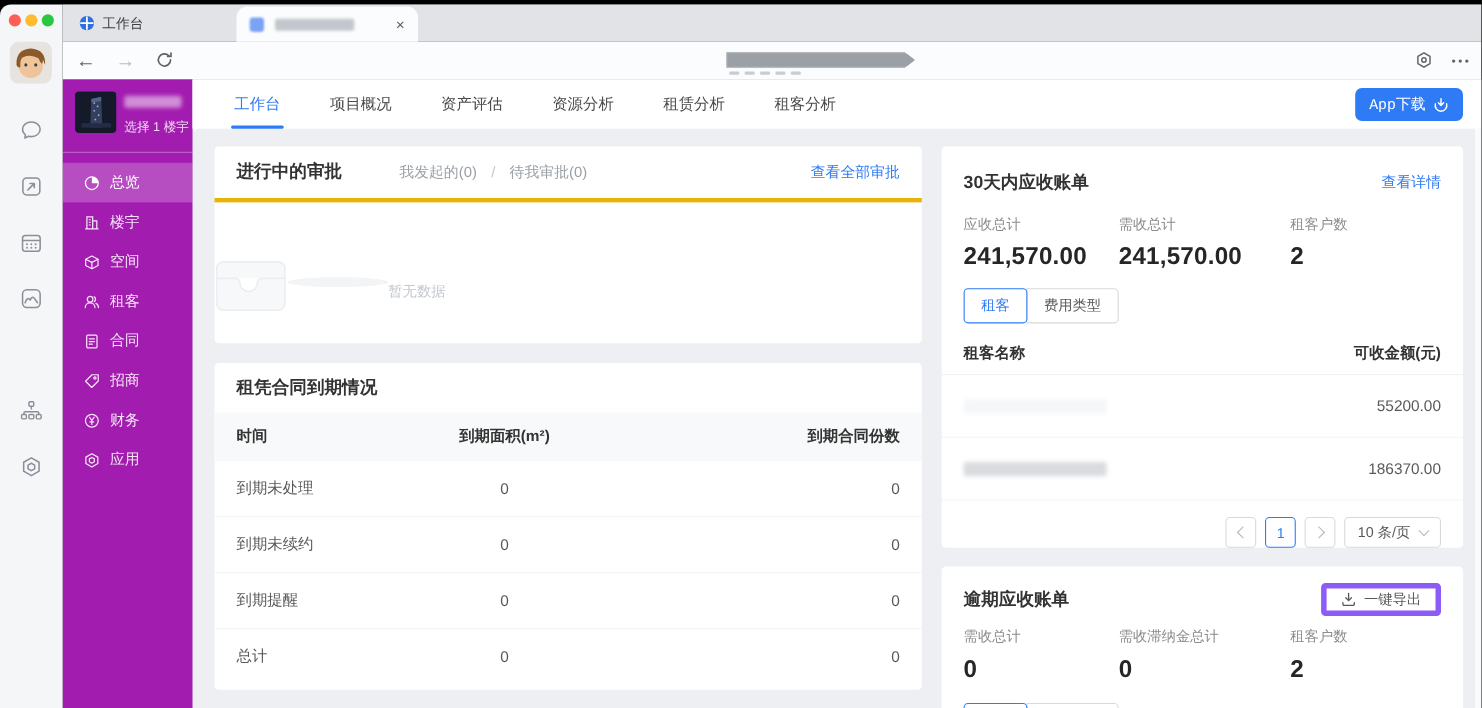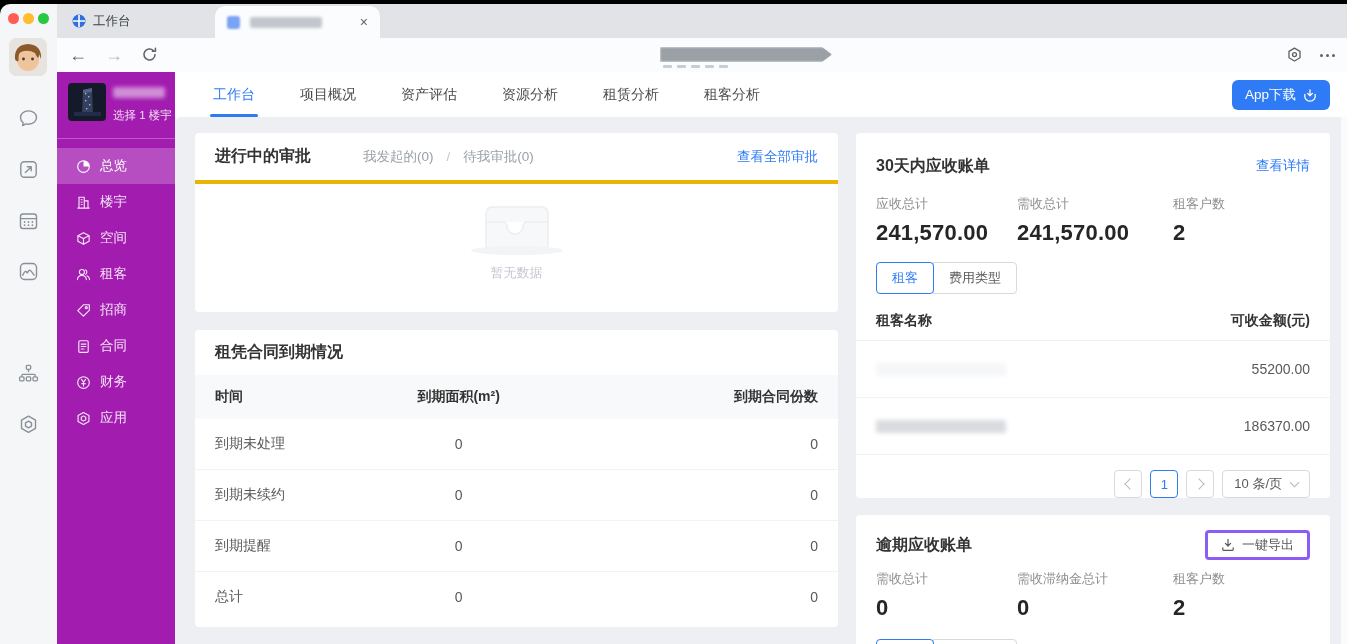--- a/index.html
+++ b/index.html
@@ -50,36 +50,36 @@
   .mitem.active{background:rgba(255,255,255,.22);color:#fff;}
   .mitem svg{flex:0 0 auto;}
 
   
   .main{position:absolute;left:118px;top:0;right:0;bottom:0;}
   .pagehead{position:relative;height:45px;background:#fff;display:flex;align-items:center;padding:0 17px 0 38px;box-sizing:border-box;}
   .ptabs{display:flex;gap:45px;height:45px;}
   .ptab{position:relative;display:flex;align-items:center;font-size:14px;color:#4a4a4a;cursor:default;}
   .ptab.active{color:#2f7bf5;}
   .ptab.active:after{content:"";position:absolute;left:-3px;right:-3px;bottom:0;height:3px;border-radius:2px;background:#2f7bf5;}
-  .appdl{margin-left:auto;height:30px;background:#2f7bf5;border:none;border-radius:6px;color:#fff;font-size:13.5px;display:flex;align-items:center;gap:7px;padding:0 13px;font-family:Liberation Sans, sans-serif;}
+  .appdl{margin-left:auto;height:30px;background:#2f7bf5;border:none;border-radius:6px;color:#fff;font-size:13.5px;display:flex;align-items:center;gap:7px;padding:0 13px;font-family:Liberation Mono, monospace;}
 
   .content{position:absolute;left:0;right:0;top:61px;bottom:0;padding:0 17px 0 20px;box-sizing:border-box;display:flex;gap:18px;overflow:hidden;}
   .col-l{width:643px;display:flex;flex-direction:column;gap:18px;flex:0 0 auto;}
   .col-r{flex:1;display:flex;flex-direction:column;gap:17px;min-width:0;}
   .card{background:#fff;border-radius:4px;}
 
   
   .c-appr{height:179px;}
   .c-appr-head{height:47px;display:flex;align-items:center;padding:0 20px;border-bottom:4px solid #eab308;}
   .card-title{font-size:16px;font-weight:700;color:#333;}
   .appr-sub{margin-left:52px;font-size:13.5px;color:#9aa0a6;}
   .appr-slash{margin:0 13px;color:#c4c8cc;font-size:13.5px;}
   .link{font-size:13.5px;color:#2f7bf5;cursor:default;}
   .ml-auto{margin-left:auto;}
-  .empty{position:relative;height:131px;display:flex;flex-direction:column;align-items:center;justify-content:flex-start;padding-top:21px;box-sizing:border-box;}
+  .empty{position:relative;height:131px;display:flex;align-items:center;justify-content:flex-start;padding-top:21px;box-sizing:border-box;}
   .empty-shadow{width:92px;height:9px;border-radius:50%;background:#f3f4f6;margin-top:-7px;}
   .empty-txt{margin-top:9px;font-size:13px;color:#c3c8cf;}
 
   
   .c-con{height:297px;}
   .c-con-title{height:45px;display:flex;align-items:center;padding:0 20px;}
   .t3-head{height:44px;background:#f8f9fa;display:flex;align-items:center;font-size:14px;font-weight:700;color:#333;}
   .t3-row{height:50px;display:flex;align-items:center;font-size:14px;color:#595959;border-bottom:1px solid #f2f3f5;}
   .t3-row:last-child{border-bottom:none;}
   .t3a{flex:0 0 28%;padding-left:20px;box-sizing:border-box;}
@@ -107,21 +107,21 @@
   .pg-btn{width:28px;height:28px;box-sizing:border-box;border:1px solid #d9d9d9;border-radius:4px;background:#fff;display:flex;align-items:center;justify-content:center;}
   .pg-btn.cur{border-color:#2f7bf5;color:#2f7bf5;font-size:13px;}
   .chev{width:7px;height:7px;border-right:1.5px solid #b6babf;border-bottom:1.5px solid #b6babf;}
   .chev-l{transform:rotate(135deg);margin-left:3px;}
   .chev-r{transform:rotate(-45deg);margin-right:3px;}
   .pg-size{height:28px;box-sizing:border-box;border:1px solid #d9d9d9;border-radius:4px;background:#fff;display:flex;align-items:center;gap:9px;padding:0 11px;font-size:13px;color:#595959;}
   .caret-down{width:6px;height:6px;border-right:1.3px solid #b6babf;border-bottom:1.3px solid #b6babf;transform:rotate(45deg);margin-top:-3px;}
 
   
   .c-ovd{flex:1;min-height:160px;}
-  .export-btn{height:30px;box-sizing:border-box;border:3px solid #8b5cf6;border-radius:4px;background:#fff;display:flex;align-items:center;gap:7px;padding:0 13px;font-size:13px;color:#595959;font-family:inherit;}
+  .export-btn{height:30px;box-sizing:border-box;border:5px solid #8b5cf6;border-radius:4px;background:#fff;display:flex;align-items:center;gap:7px;padding:0 13px;font-size:13px;color:#595959;font-family:inherit;}
   .scroll-track{position:absolute;right:0;top:45px;bottom:0;width:6px;background:#fbfbfc;}
 </style>
 </head>
 <body>
 
 <div class="stage">
 
   <div class="dock">
     <div class="traffic">
       <span class="tl-red"></span>
@@ -286,32 +286,32 @@
           <span>空间</span>
         </div>
         <div class="mitem">
           <svg width="15" height="15" viewBox="0 0 16 16" fill="none" stroke="rgba(255,255,255,.9)" stroke-width="1.2" stroke-linecap="round">
               <circle cx="6.3" cy="5.4" r="2.7"></circle>
               <path d="M1.6 13.4c0-2.7 2.1-4.4 4.7-4.4s4.7 1.7 4.7 4.4M10.3 3.1a2.7 2.7 0 0 1 0 4.6M11.8 9.3c1.6.7 2.6 2.1 2.6 4.1"></path>
             </svg>
           <span>租客</span>
         </div>
         <div class="mitem">
+          <svg width="15" height="15" viewBox="0 0 16 16" fill="none" stroke="rgba(255,255,255,.9)" stroke-width="1.2" stroke-linecap="round">
+              <rect x="3" y="1.8" width="10" height="12.4" rx="1.2"></rect>
+              <path d="M5.5 5.4h5M5.5 8h5M5.5 10.6h3"></path>
+            </svg>
+          <span>合同</span>
+        </div>
+        <div class="mitem">
           <svg width="15" height="15" viewBox="0 0 16 16" fill="none" stroke="rgba(255,255,255,.9)" stroke-width="1.2" stroke-linejoin="round">
               <path d="M1.9 8.1 8.2 1.8h6v6l-6.3 6.3z"></path>
               <circle cx="11" cy="5" r="1.1"></circle>
             </svg>
           <span>招商</span>
-        </div>
-        <div class="mitem">
-          <svg width="15" height="15" viewBox="0 0 16 16" fill="none" stroke="rgba(255,255,255,.9)" stroke-width="1.2" stroke-linecap="round">
-              <rect x="3" y="1.8" width="10" height="12.4" rx="1.2"></rect>
-              <path d="M5.5 5.4h5M5.5 8h5M5.5 10.6h3"></path>
-            </svg>
-          <span>合同</span>
         </div>
         <div class="mitem">
           <svg width="15" height="15" viewBox="0 0 16 16" fill="none" stroke="rgba(255,255,255,.9)" stroke-width="1.2" stroke-linecap="round">
               <circle cx="8" cy="8" r="6.2"></circle>
               <path d="M5.8 4.6 8 7.6l2.2-3M8 7.6v4M6.2 9.2h3.6"></path>
             </svg>
           <span>财务</span>
         </div>
         <div class="mitem">
           <svg width="15" height="15" viewBox="0 0 16 16" fill="none" stroke="rgba(255,255,255,.9)" stroke-width="1.2" stroke-linejoin="round">

